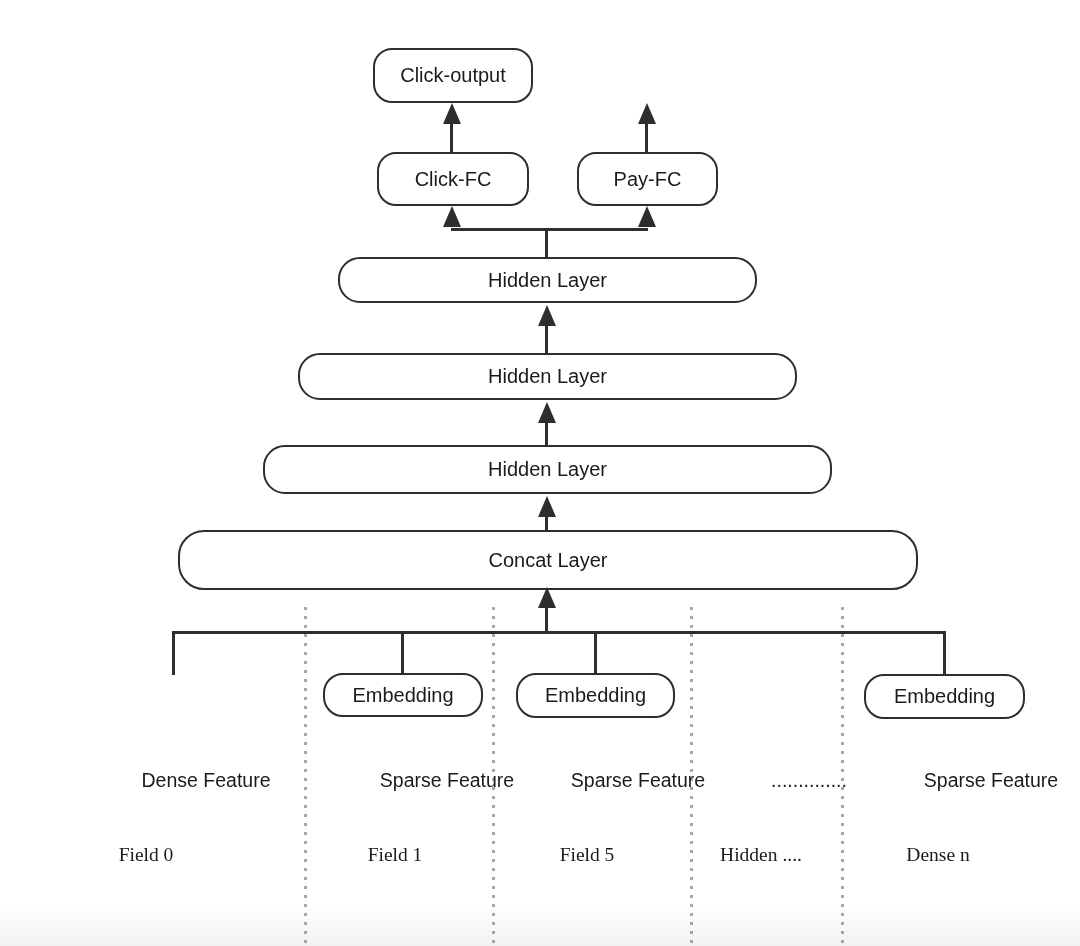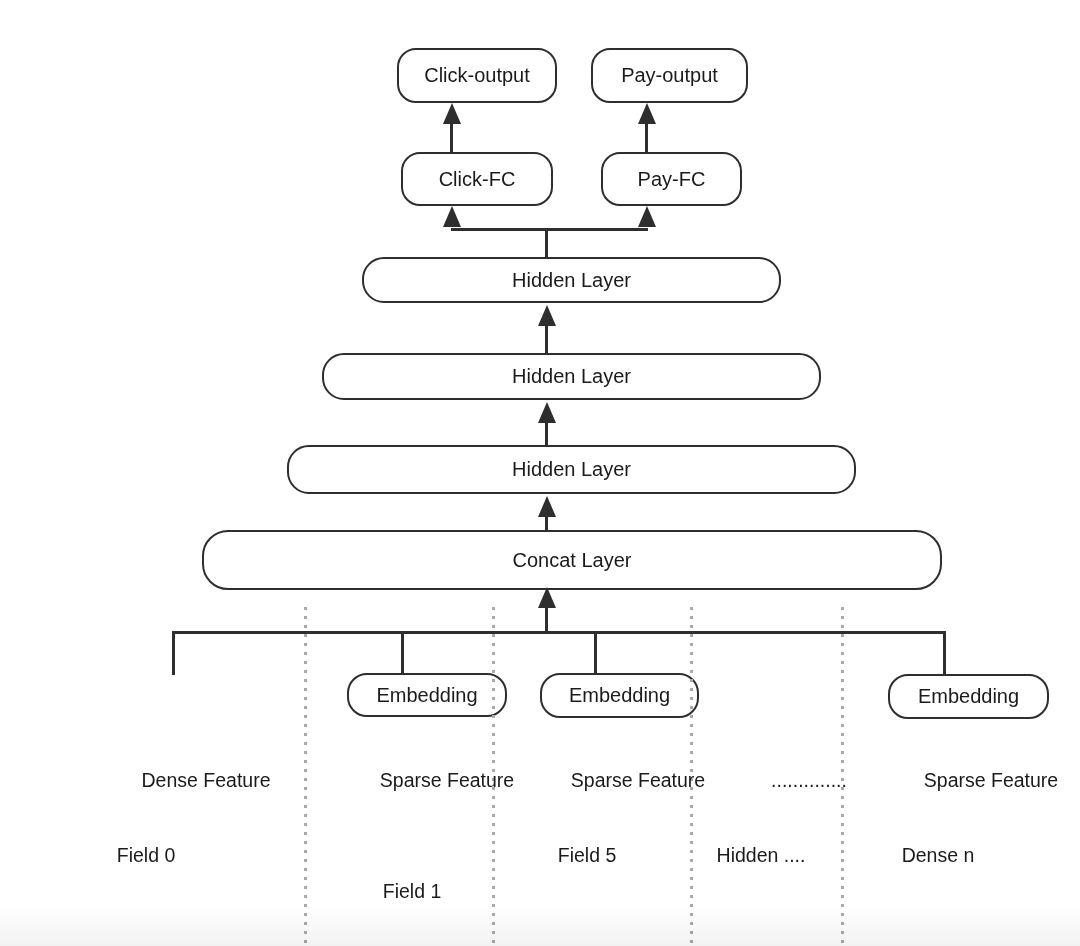--- a/index.html
+++ b/index.html
@@ -21,21 +21,20 @@
     position: absolute;
     background: #fff;
     border: 2.5px solid var(--line);
     border-radius: 22px;
     display: flex;
     align-items: center;
     justify-content: center;
     font-size: 20px;
     color: var(--text);
     white-space: nowrap;
-    margin-left: 24px;
   }
   .node.small { border-radius: 20px; }
   .vline, .hline { position: absolute; background: var(--line); }
   .vline { width: 3px; }
   .hline { height: 3px; }
   .arrow {
     position: absolute;
     width: 0; height: 0;
     border-left: 9px solid transparent;
     border-right: 9px solid transparent;
@@ -106,31 +105,30 @@
   
   #sep1 { left: 304px; }
   #sep2 { left: 492px; }
   #sep3 { left: 690px; }
   #sep4 { left: 841px; }
 
   
   .feature-lbl { top: 769px; margin-left: 46px; }
   #f0 { left: 160px; } #f1 { left: 401px; } #f2 { left: 592px; }
   #fd { left: 763px; } #fn { left: 945px; }
-  .field-lbl { top: 844px; }
-  #g0 { left: 146px; } #g1 { left: 412px; margin-top: 36px; } #g2 { left: 587px; }
+  .field-lbl { top: 844px; font-family: Liberation Serif, serif; }
+  #g0 { left: 146px; } #g1 { left: 395px; } #g2 { left: 587px; }
   #gd { left: 761px; } #gn { left: 938px; }
 </style>
 </head>
 <body>
 
 <div id="canvas">
 
   <div class="node small" id="n-click-output">Click-output</div>
-  <div class="node small" id="n-pay-output">Pay-output</div>
 
   <div class="node small" id="n-pay-fc">Pay-FC</div>
   <div class="node small" id="n-click-fc">Click-FC</div>
 
   <div class="arrow" id="a-out-l"></div>
   <div class="vline" id="l-out-l"></div>
   <div class="arrow" id="a-out-r"></div>
   <div class="vline" id="l-out-r"></div>
 
   <div class="hline" id="l-branch-top"></div>

